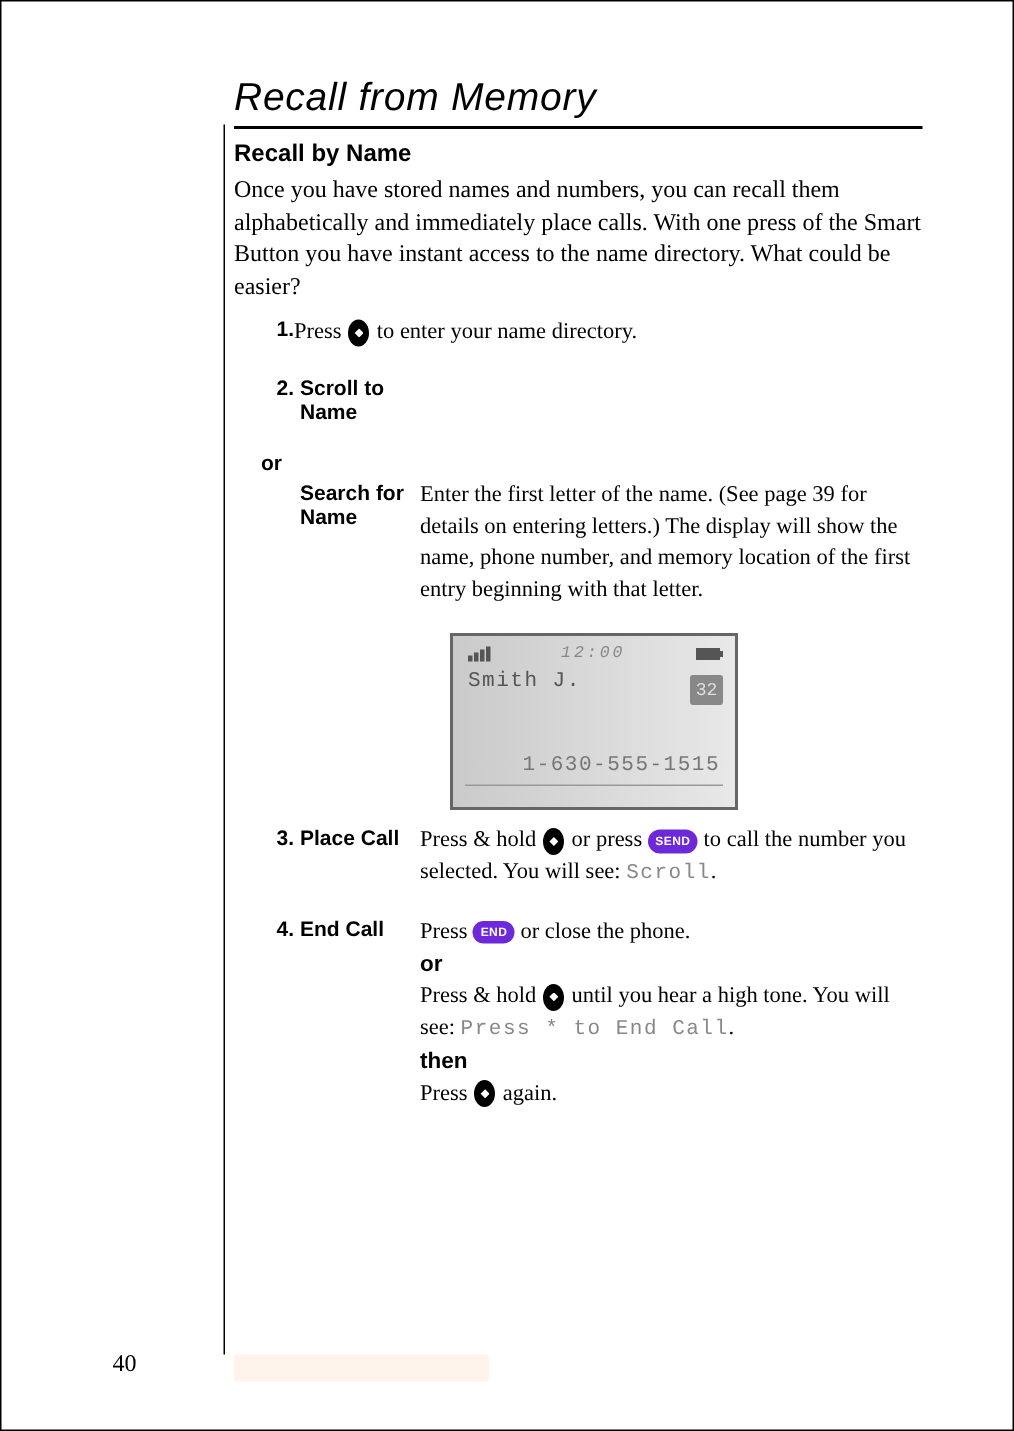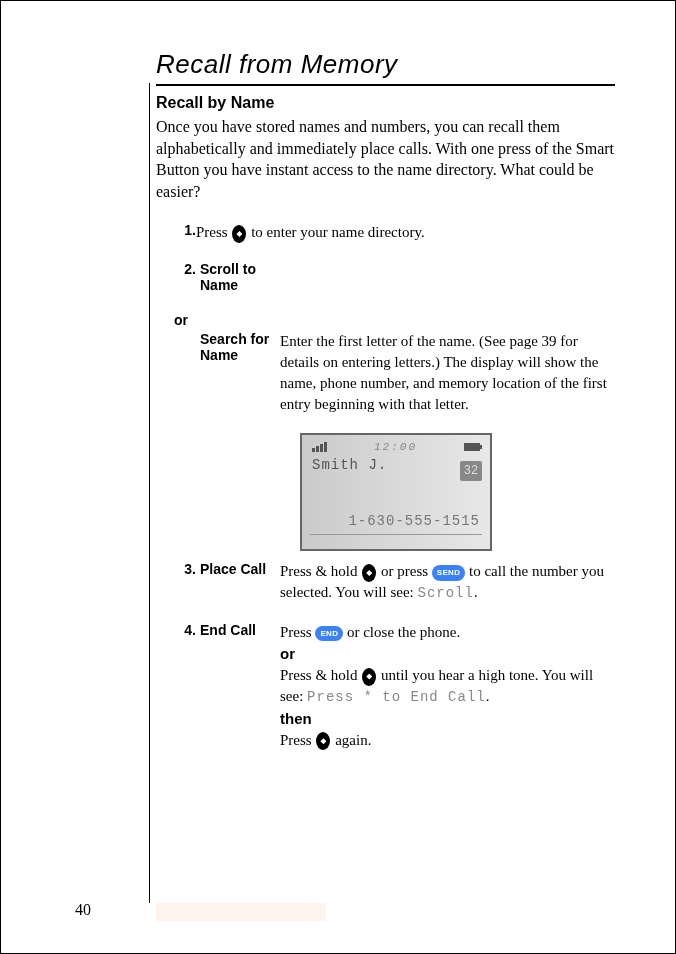--- a/index.html
+++ b/index.html
@@ -38,21 +38,21 @@
     }
     .subtitle {
       font-family: Arial, Helvetica, sans-serif;
       font-weight: bold;
       font-size: 16px;
       margin-bottom: 4px;
     }
     .intro {
       font-size: 16px;
       line-height: 1.35;
-      margin-bottom: 20px;
+      margin-bottom: 9px;
     }
     .steps {
       margin-left: 18px;
     }
     .step {
       display: flex;
       margin-bottom: 18px;
       align-items: flex-start;
     }
     .step-num {
@@ -109,21 +109,21 @@
     }
     .btn-icon-up::before {
       clip-path: polygon(50% 0%, 100% 100%, 0% 100%);
     }
     .btn-icon-down::before {
       clip-path: polygon(0% 0%, 100% 0%, 50% 100%);
     }
     .pill-btn {
       display: inline-block;
       vertical-align: middle;
-      background: #3b82f6;
+      background: #6d28d9;
       color: #fff;
       font-family: Arial, sans-serif;
       font-weight: bold;
       font-size: 8px;
       padding: 2px 5px;
       border-radius: 9px;
       letter-spacing: 0.3px;
     }
     .lcd-text {
       font-family: 'Courier New', monospace;

